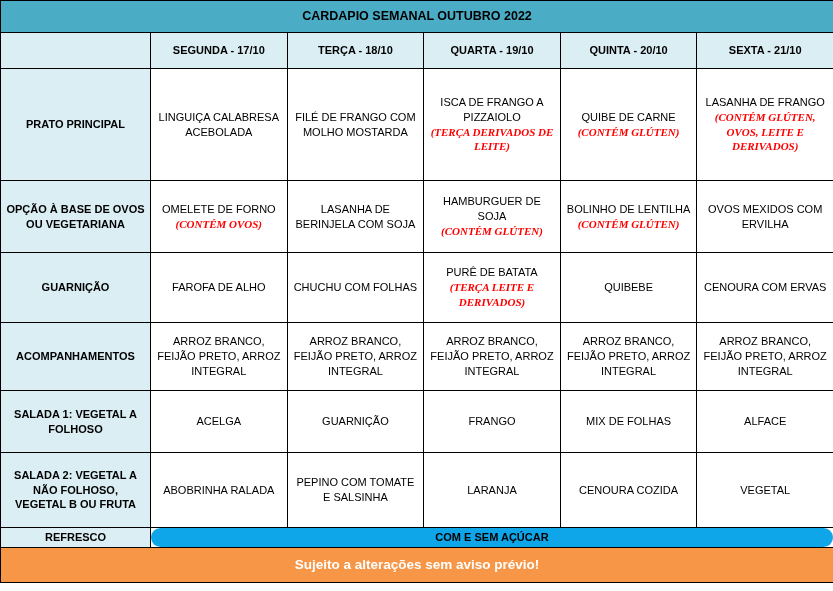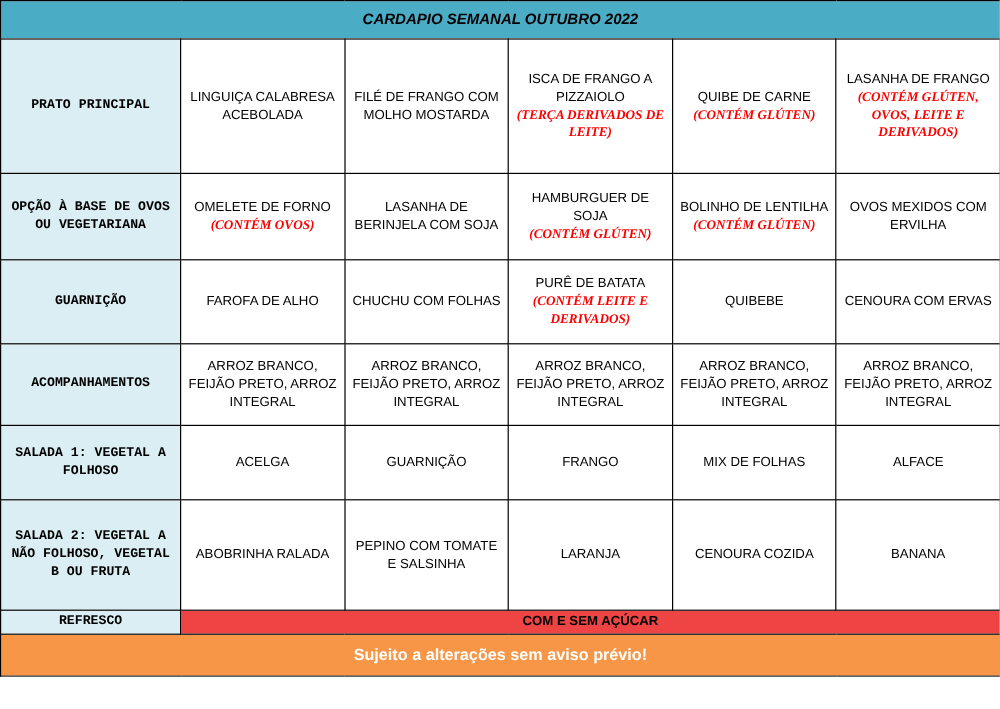--- a/index.html
+++ b/index.html
@@ -25,50 +25,49 @@
     overflow:hidden;
   }
   col.c-head { width:150px; }
   col.c-day  { width:136.6px; }
 
   tr.title-row td {
     background:#4BACC6;
     font-weight:bold;
     font-size:12.5px;
     height:32px;
-    font-style:italic;
   }
   tr.day-row td {
     background:#DAEEF3;
     font-weight:bold;
     height:36px;
   }
   td.rowhead {
     background:#DAEEF3;
     font-weight:bold;
-    font-family:Liberation Mono, monospace;
   }
   tr.r-prato    { height:112px; }
   tr.r-opcao    { height:72px; }
   tr.r-guarn    { height:70px; }
   tr.r-acomp    { height:68px; }
   tr.r-sal1     { height:62px;margin-left:36px; }
-  tr.r-sal2     { height:92px; }
+  tr.r-sal2     { height:75px; }
   tr.r-refresco { height:16px; }
 
   .note {
     color:#FF0000;
     font-weight:bold;
     font-style:italic;
     font-family:Liberation Serif, serif;
   }
   td.refresco-val {
-    background:#ef4444;
+    background:#0ea5e9;
     font-weight:bold;
     font-size:12px;
+    border-radius:14px;
   }
   tr.footer-row td {
     background:#F79646;
     color:#FFFFFF;
     font-weight:bold;
     font-size:13.5px;
     height:35px;
   }
 </style>
 </head>
@@ -82,20 +81,28 @@
       <col class="c-day">
       <col class="c-day">
       <col class="c-day">
   </colgroup>
 
   <tbody>
       <tr class="title-row">
     <td colspan="6">CARDAPIO SEMANAL OUTUBRO 2022</td>
   </tr>
 
+  <tr class="day-row">
+    <td class="rowhead"></td>
+    <td>SEGUNDA - 17/10</td>
+    <td>TERÇA - 18/10</td>
+    <td>QUARTA - 19/10</td>
+    <td>QUINTA - 20/10</td>
+    <td>SEXTA - 21/10</td>
+  </tr>
 
   <tr class="r-prato">
     <td class="rowhead">PRATO PRINCIPAL</td>
     <td>
       <div>LINGUIÇA CALABRESA ACEBOLADA</div>
     </td>
     <td>
       <div>FILÉ DE FRANGO COM MOLHO MOSTARDA</div>
     </td>
     <td>
@@ -137,21 +144,21 @@
   <tr class="r-guarn">
     <td class="rowhead">GUARNIÇÃO</td>
     <td>
       <div>FAROFA DE ALHO</div>
     </td>
     <td>
       <div>CHUCHU COM FOLHAS</div>
     </td>
     <td>
       <div>PURÊ DE BATATA</div>
-      <div class="note">(CONTÉM LEITE E DERIVADOS)</div>
+      <div class="note">(TERÇA LEITE E DERIVADOS)</div>
     </td>
     <td>
       <div>QUIBEBE</div>
     </td>
     <td>
       <div>CENOURA COM ERVAS</div>
     </td>
   </tr>
 
   <tr class="r-acomp">
@@ -200,21 +207,21 @@
     <td>
       <div>PEPINO COM TOMATE E SALSINHA</div>
     </td>
     <td>
       <div>LARANJA</div>
     </td>
     <td>
       <div>CENOURA COZIDA</div>
     </td>
     <td>
-      <div>BANANA</div>
+      <div>VEGETAL</div>
     </td>
   </tr>
 
   <tr class="r-refresco">
     <td class="rowhead">REFRESCO</td>
     <td colspan="5" class="refresco-val">COM E SEM AÇÚCAR</td>
   </tr>
 
   <tr class="footer-row">
     <td colspan="6">Sujeito a alterações sem aviso prévio!</td>

